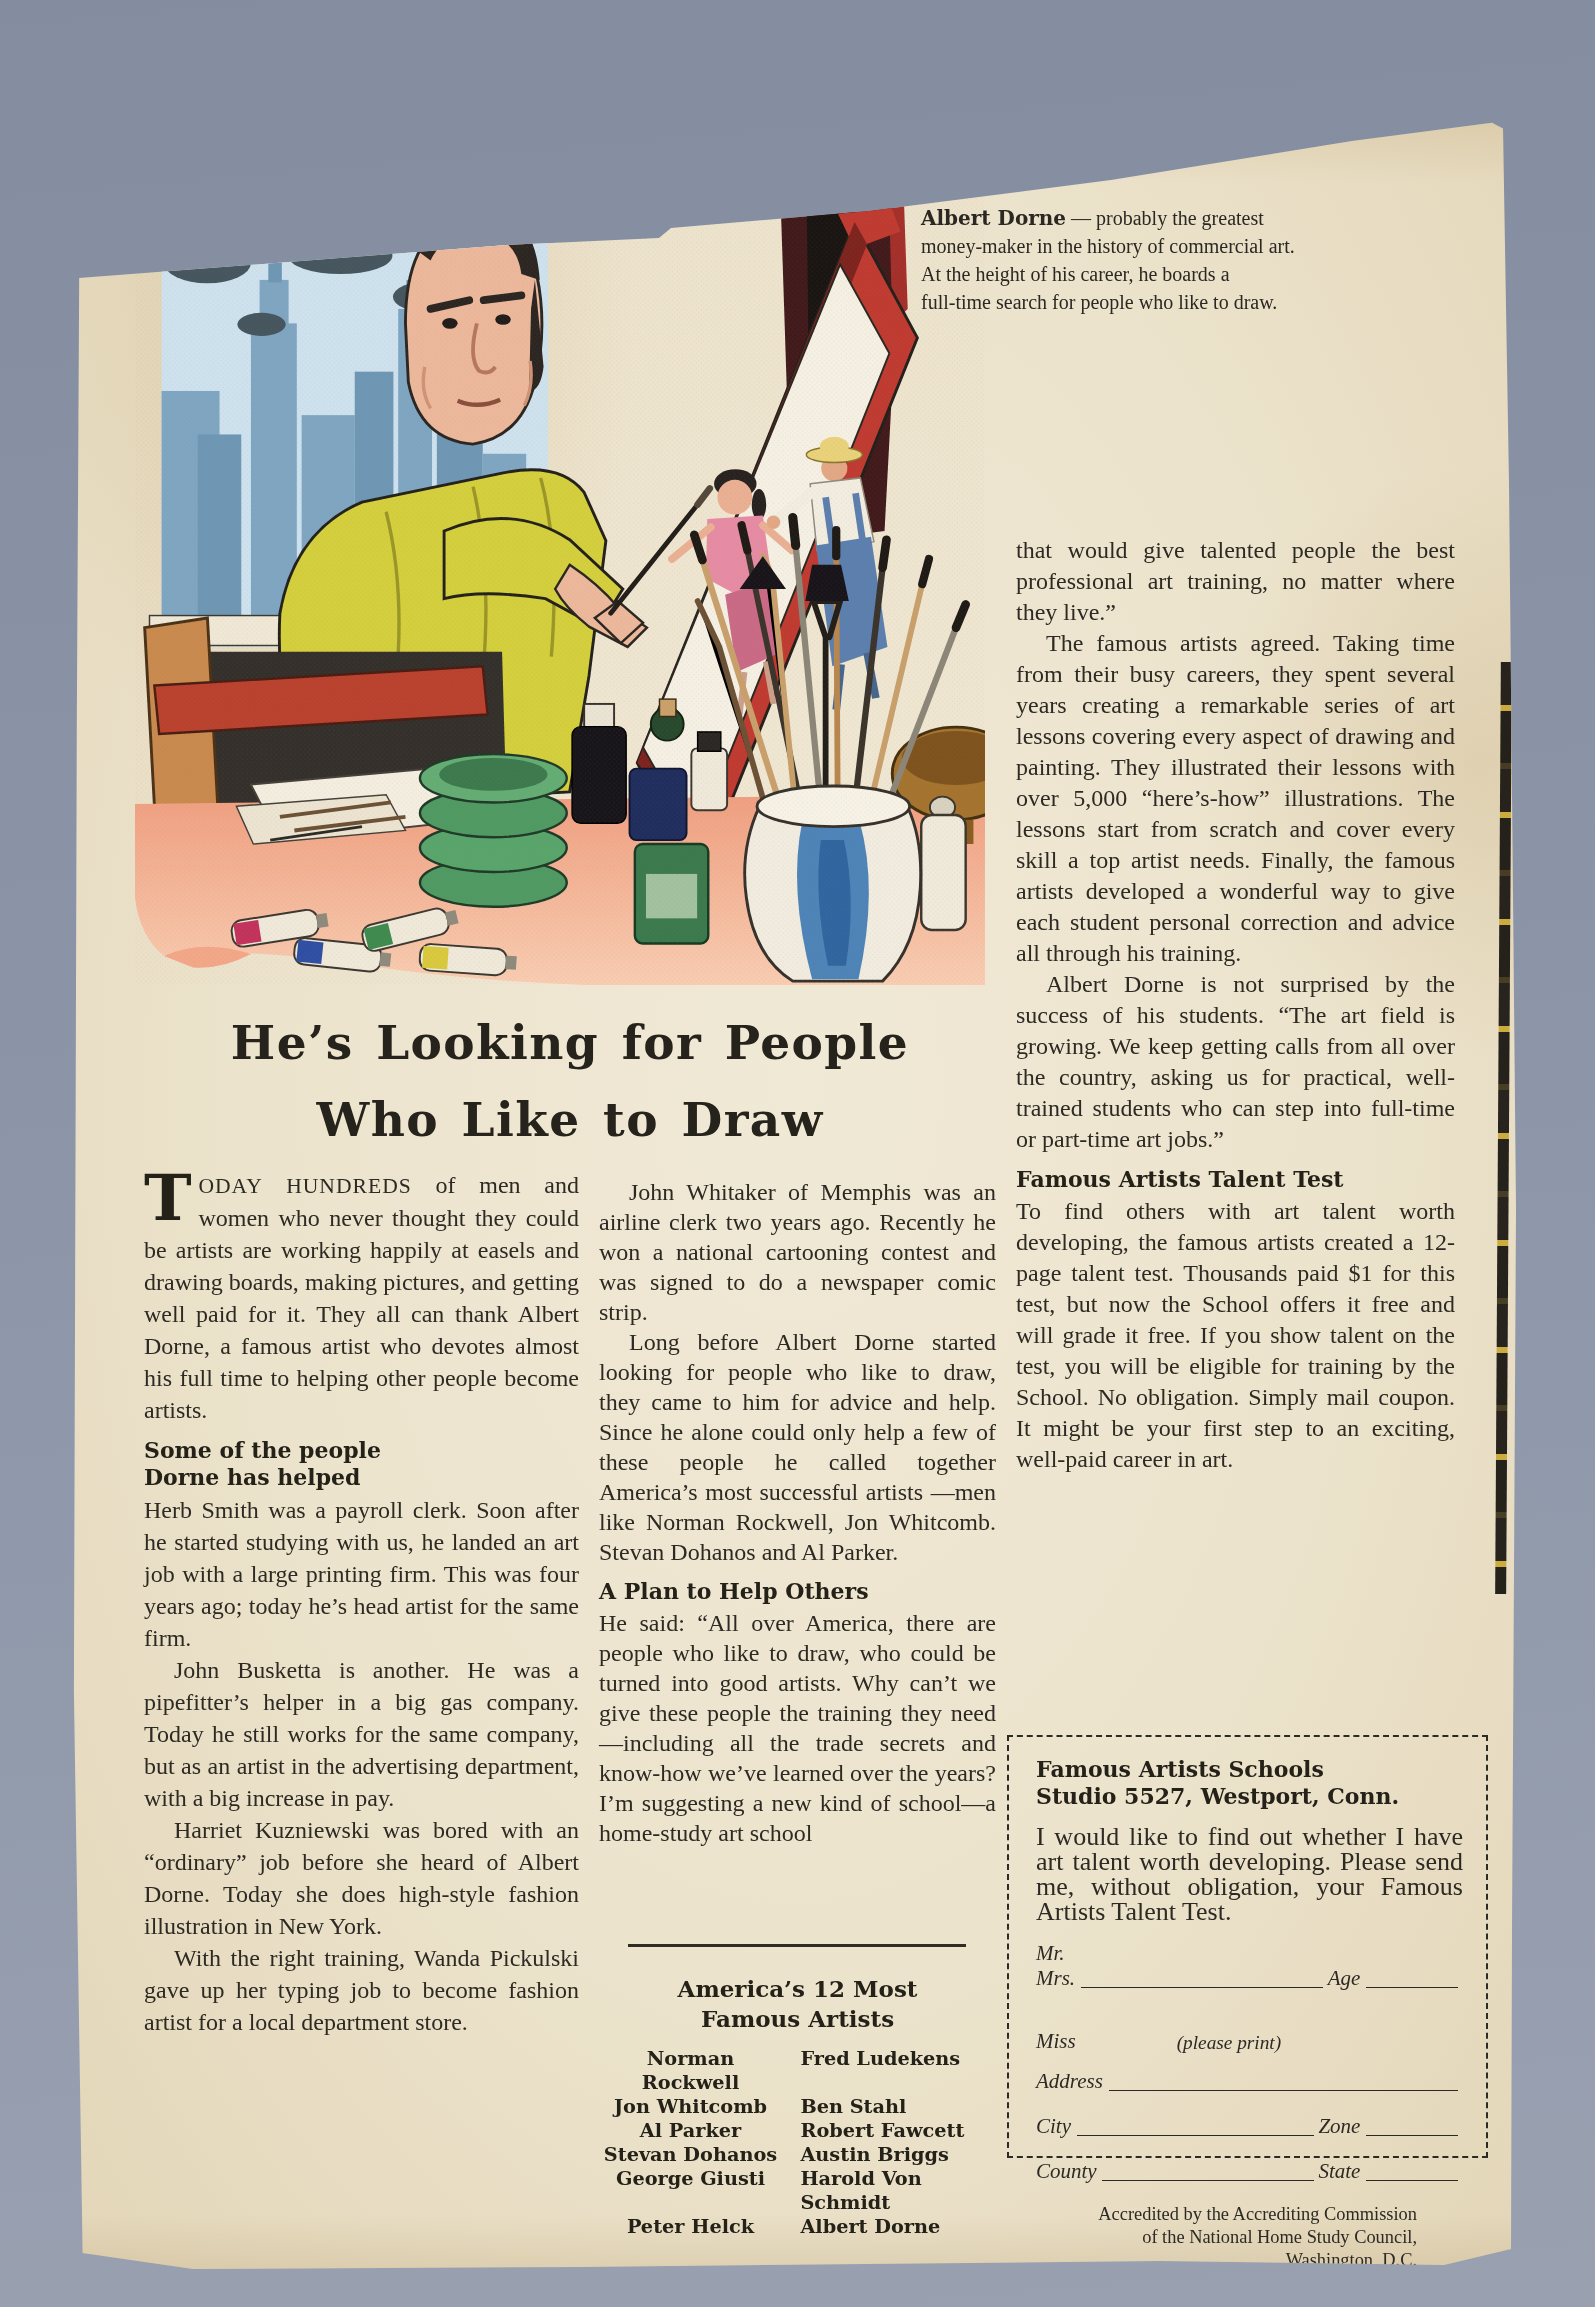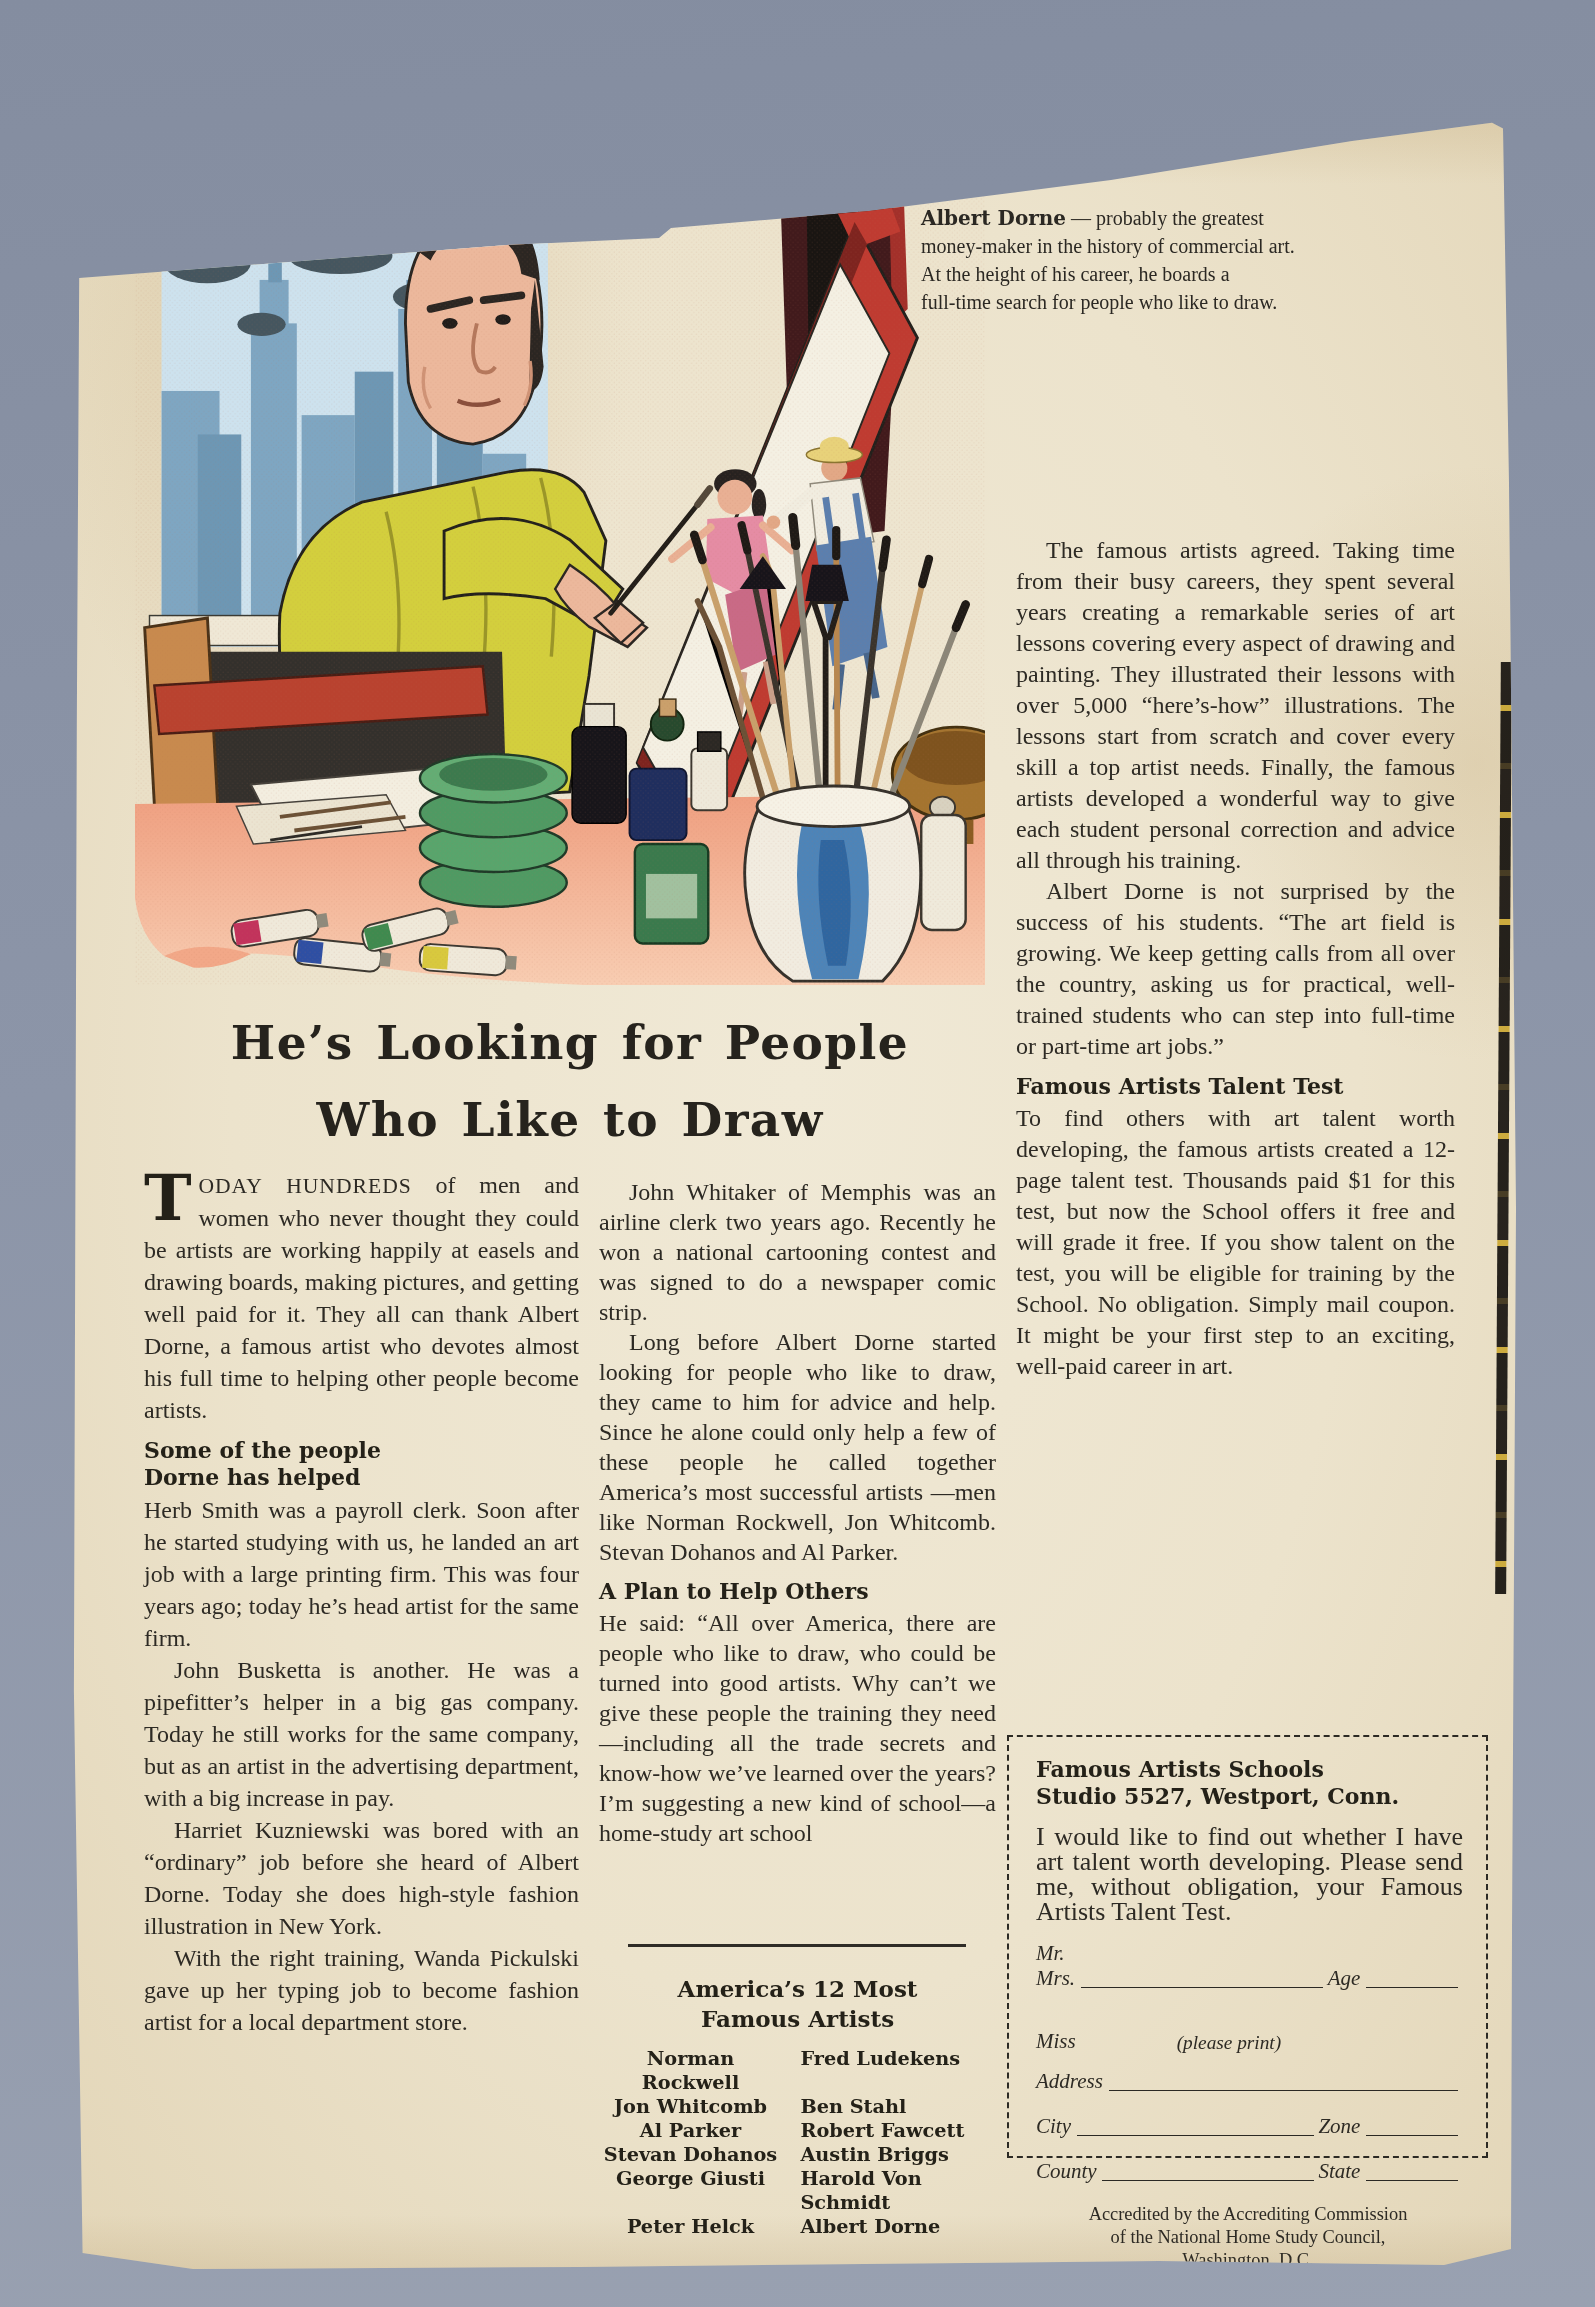--- a/index.html
+++ b/index.html
@@ -66,21 +66,21 @@
     border:2.9px dashed #2c2a24;box-sizing:border-box;padding:19.3px 23px 0 27px;}
   .coupon-head{font-family:"DejaVu Serif",serif;font-weight:700;font-size:22px;
     line-height:27px;color:#242118;}
   .coupon-body{margin-top:13.5px;font-size:26px;line-height:25px;text-align:justify;color:#2d2a24;}
   .form{margin-top:17.4px;font-style:italic;font-size:21px;color:#2d2a24;}
   .frow{display:flex;align-items:flex-end;line-height:25px;}
   .blank{flex:1;border-bottom:1.9px solid #2b2924;margin:0 4.8px 2.9px 5.8px;height:18.4px;}
   .blank.short{flex:0 0 92px;}
   .note{margin-left:101px;font-size:19.3px;line-height:22px;margin-top:41px;}
   .accred{margin:19.3px 0 0 43px;width:338px;font-size:18.4px;line-height:23px;
-    font-style:normal;text-align:center;color:#2d2a24;}
+    font-style:normal;text-align:right;color:#2d2a24;}
   .illo{position:absolute;left:63px;top:48px;width:850px;height:821px;}
 </style>
 </head>
 <body>
 
 <div class="scene">
   <div class="page">
 
     <svg class="illo" viewBox="0 0 1760 1700">
       <defs>
@@ -282,20 +282,21 @@
       <div>At the height of his career, he boards a</div>
       <div>full-time search for people who like to draw.</div>
     </div>
 
     <div class="headline">
       <div>He’s Looking for People</div>
       <div>Who Like to Draw</div>
     </div>
 
     <div class="col col-right">
+      <p>that would give talented people the best professional art training, no matter where they live.”</p>
       <p class="ind">The famous artists agreed. Taking time from their busy careers, they spent several years creating a remarkable series of art lessons covering every aspect of drawing and painting. They illustrated their lessons with over 5,000 “here’s-how” illustrations. The lessons start from scratch and cover every skill a top artist needs. Finally, the famous artists developed a wonderful way to give each student personal correction and advice all through his training.</p>
       <p class="ind">Albert Dorne is not surprised by the success of his students. “The art field is growing. We keep getting calls from all over the country, asking us for practical, well-trained students who can step into full-time or part-time art jobs.”</p>
       <div class="subhead">Famous Artists Talent Test</div>
       <p>To find others with art talent worth developing, the famous artists created a 12-page talent test. Thousands paid $1 for this test, but now the School offers it free and will grade it free. If you show talent on the test, you will be eligible for training by the School. No obligation. Simply mail coupon. It might be your first step to an exciting, well-paid career in art.</p>
     </div>
 
     <div class="col col-left">
       <p>
         <span class="dropcap">T</span><span class="lead-caps">ODAY HUNDREDS</span><span> of men and women who never thought they could be artists are working happily at easels and drawing boards, making pictures, and getting well paid for it. They all can thank Albert Dorne, a famous artist who devotes almost his full time to helping other people become artists.</span>
       </p>

